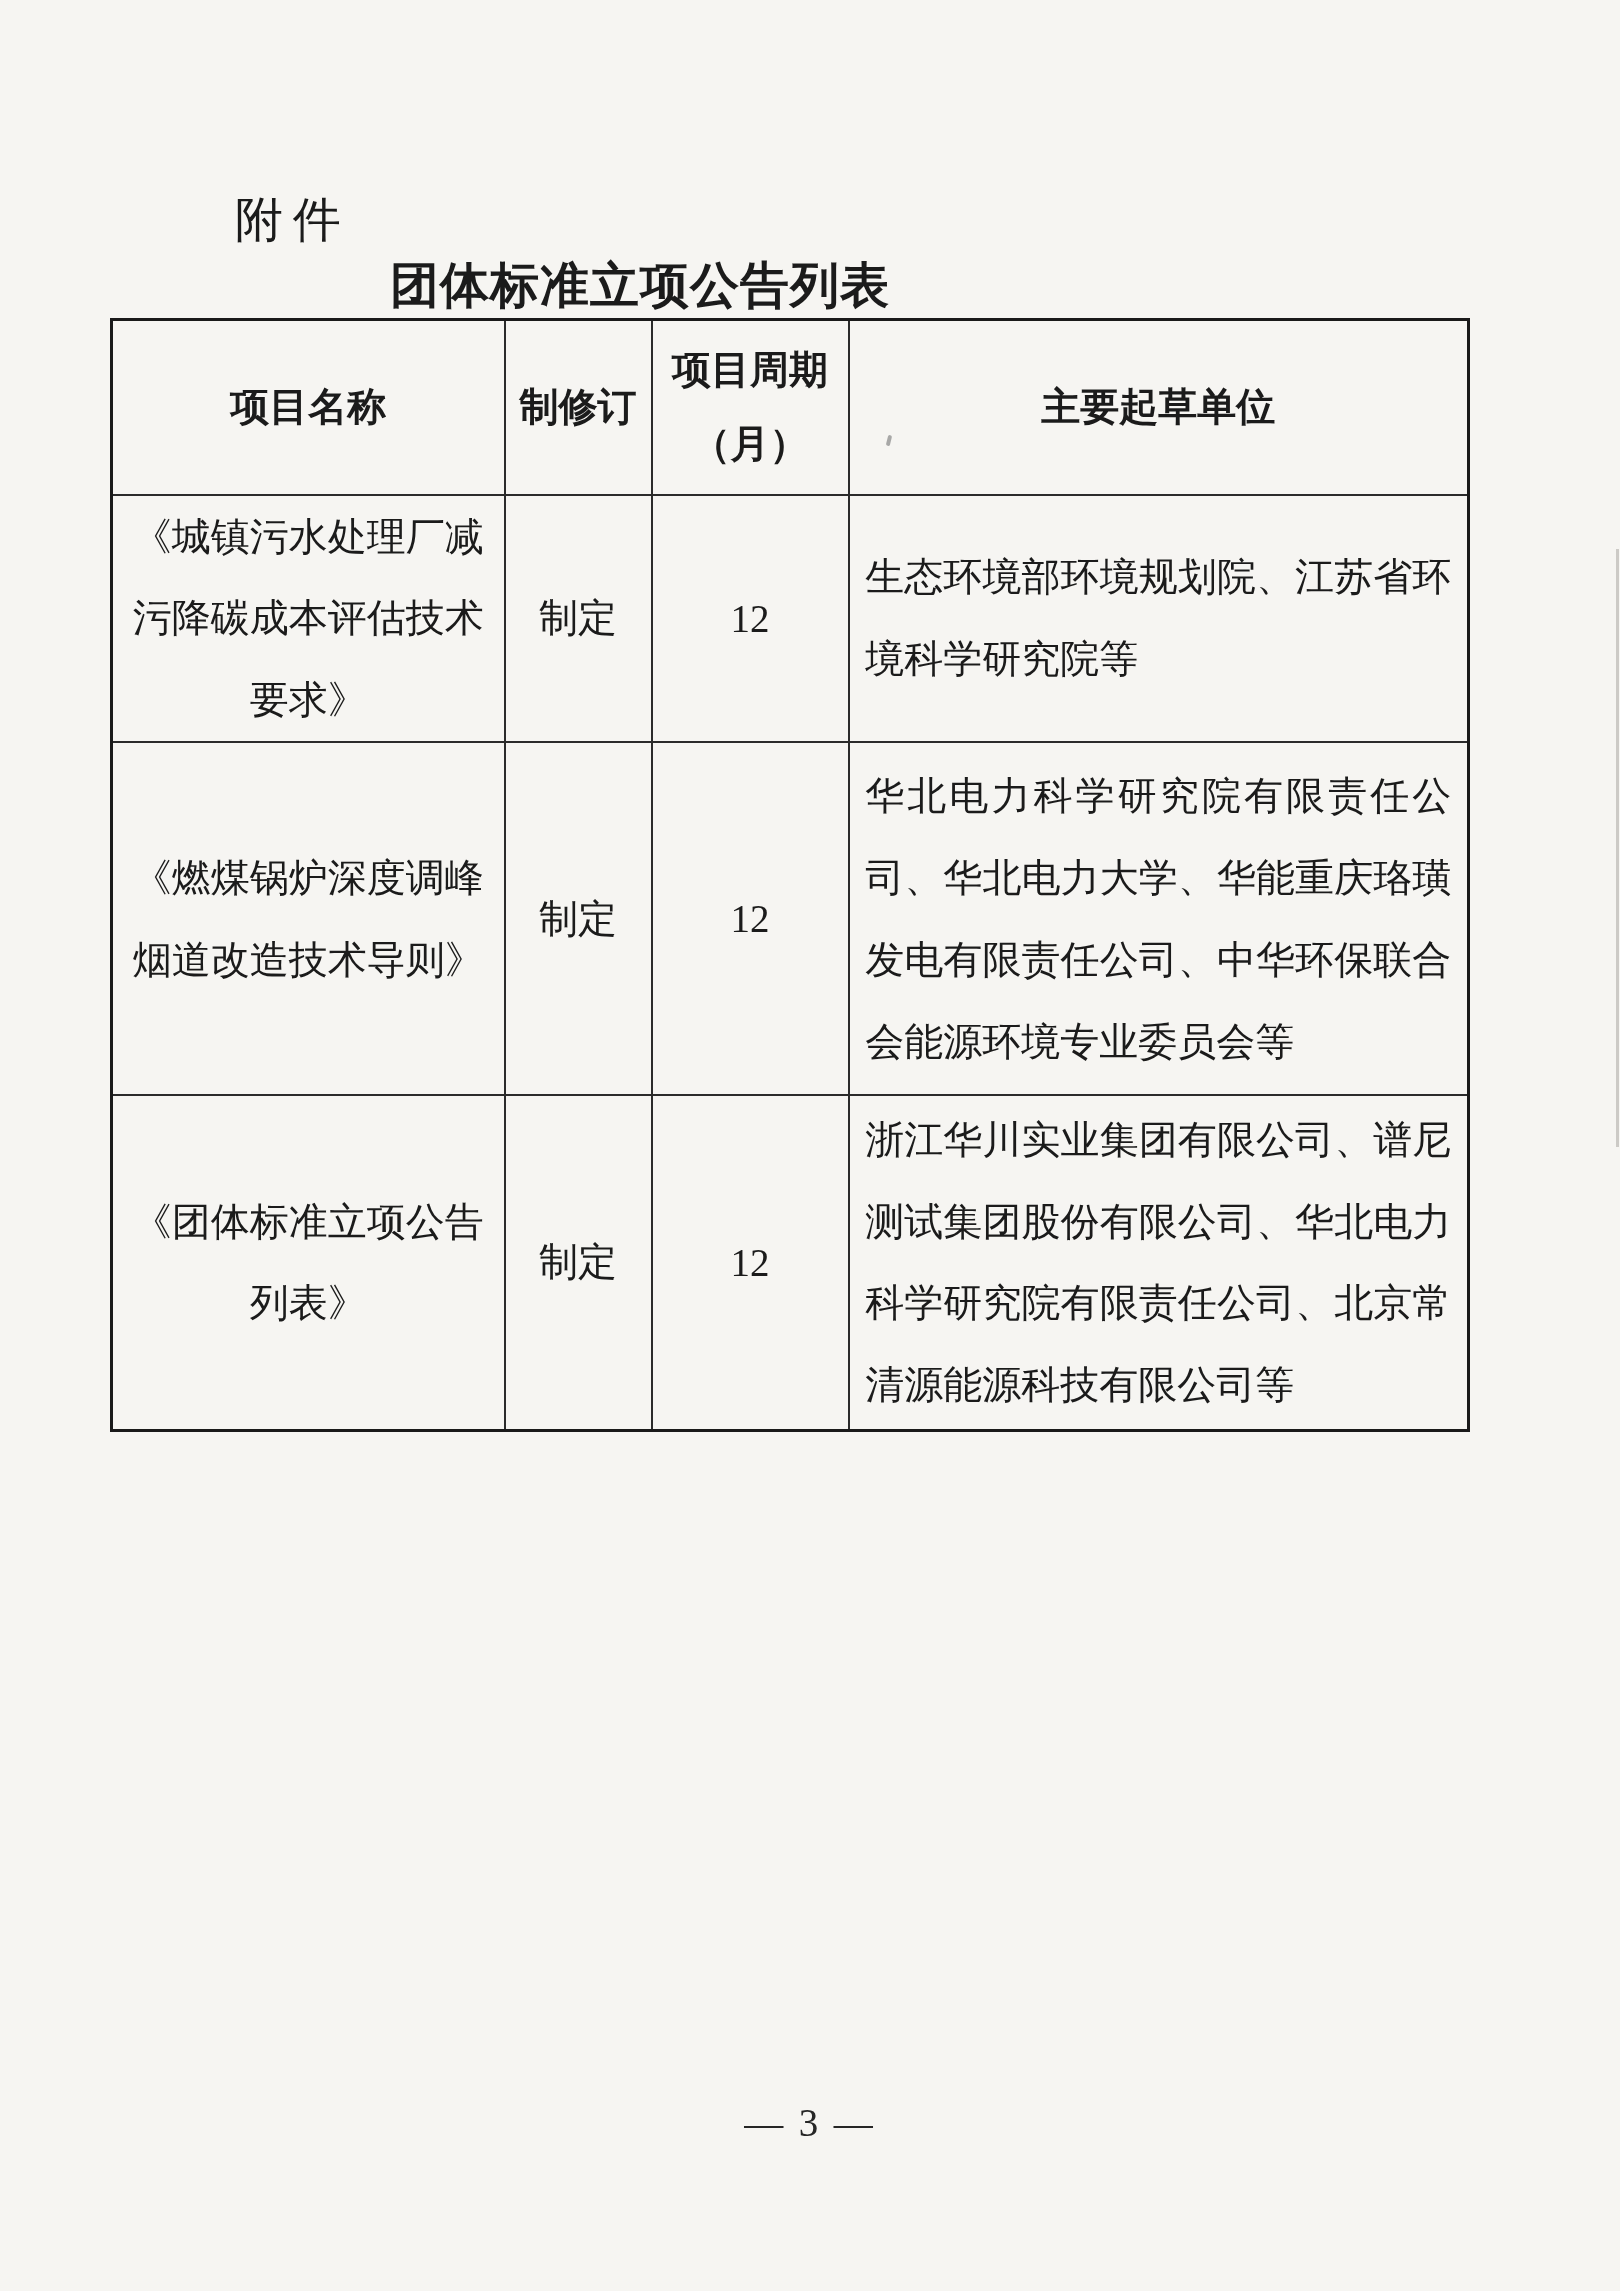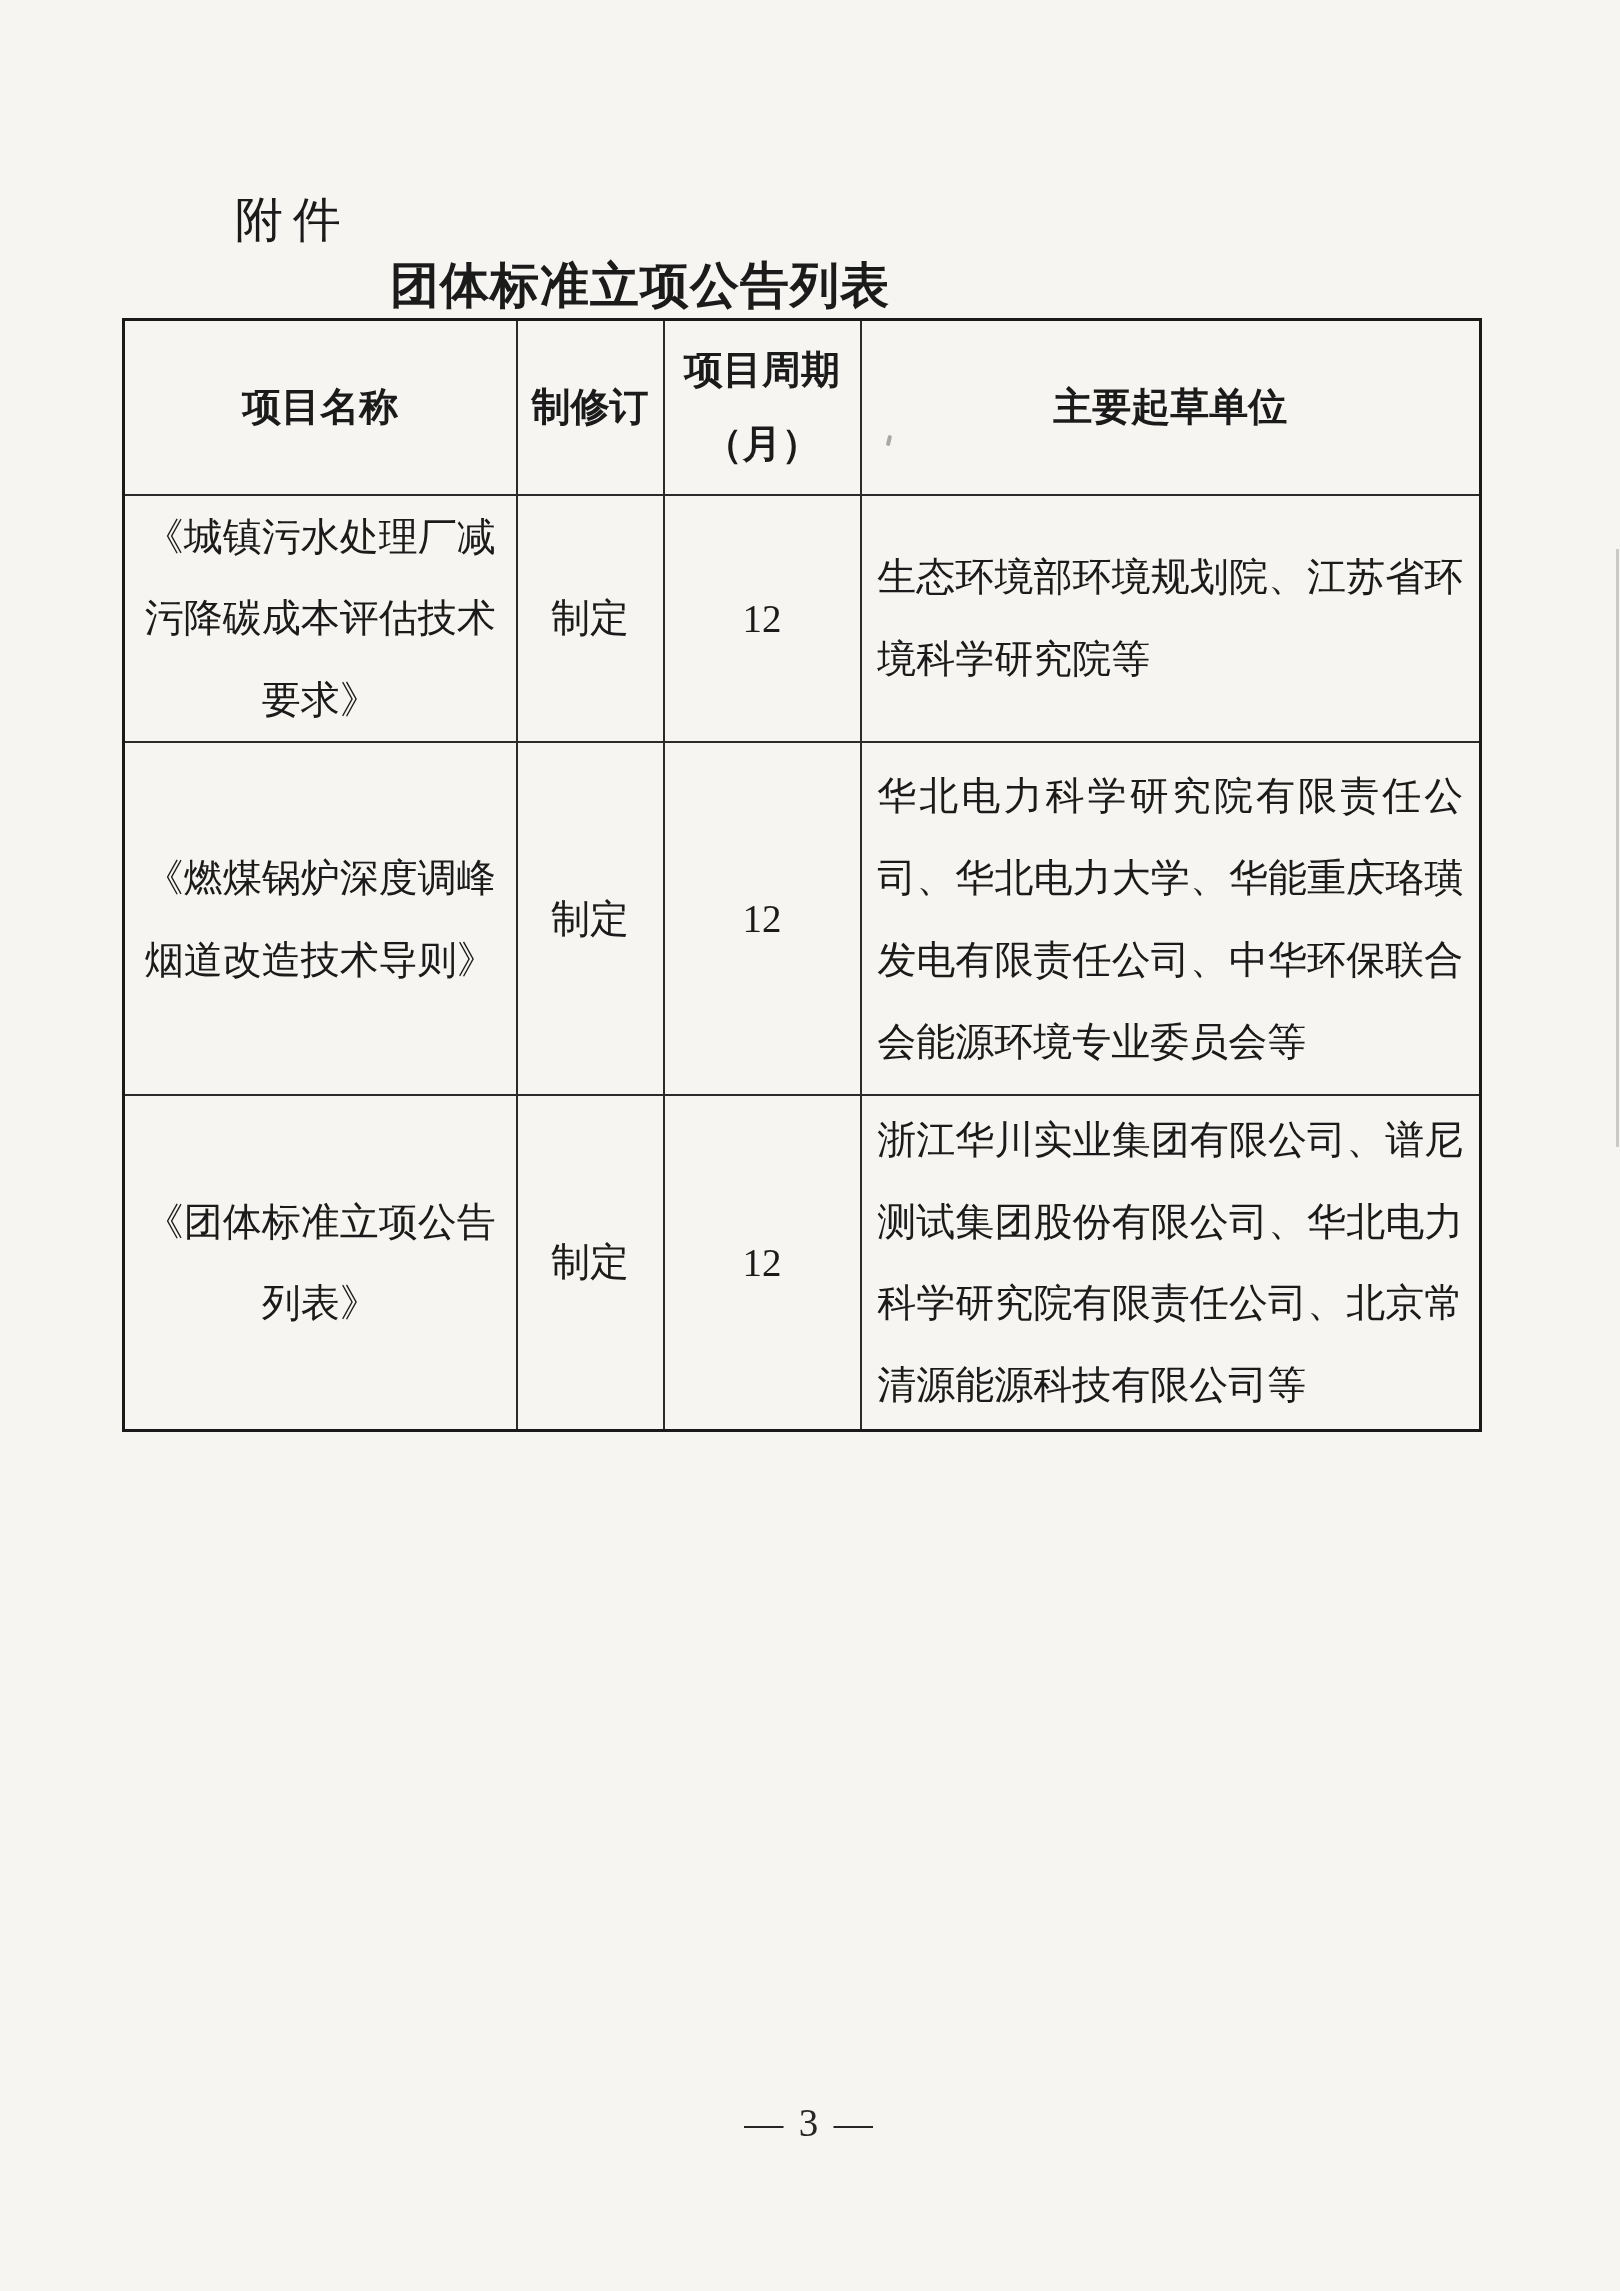--- a/index.html
+++ b/index.html
@@ -23,21 +23,21 @@
     left: 0;
     top: 253px;
     width: 1280px;
     text-align: center;
     font-size: 49px;
     font-weight: 700;
     letter-spacing: 1px;
   }
   table.std-table {
     position: absolute;
-    left: 122px;
+    left: 110px;
     top: 318px;
     width: 1358px;
     border-collapse: collapse;
     table-layout: fixed;
     border: 3.9px solid #1a1a1a;
   }
   .std-table col.c1 { width: 393px; }
   .std-table col.c2 { width: 147px; }
   .std-table col.c3 { width: 197px; }
   .std-table col.c4 { width: 620px; }

